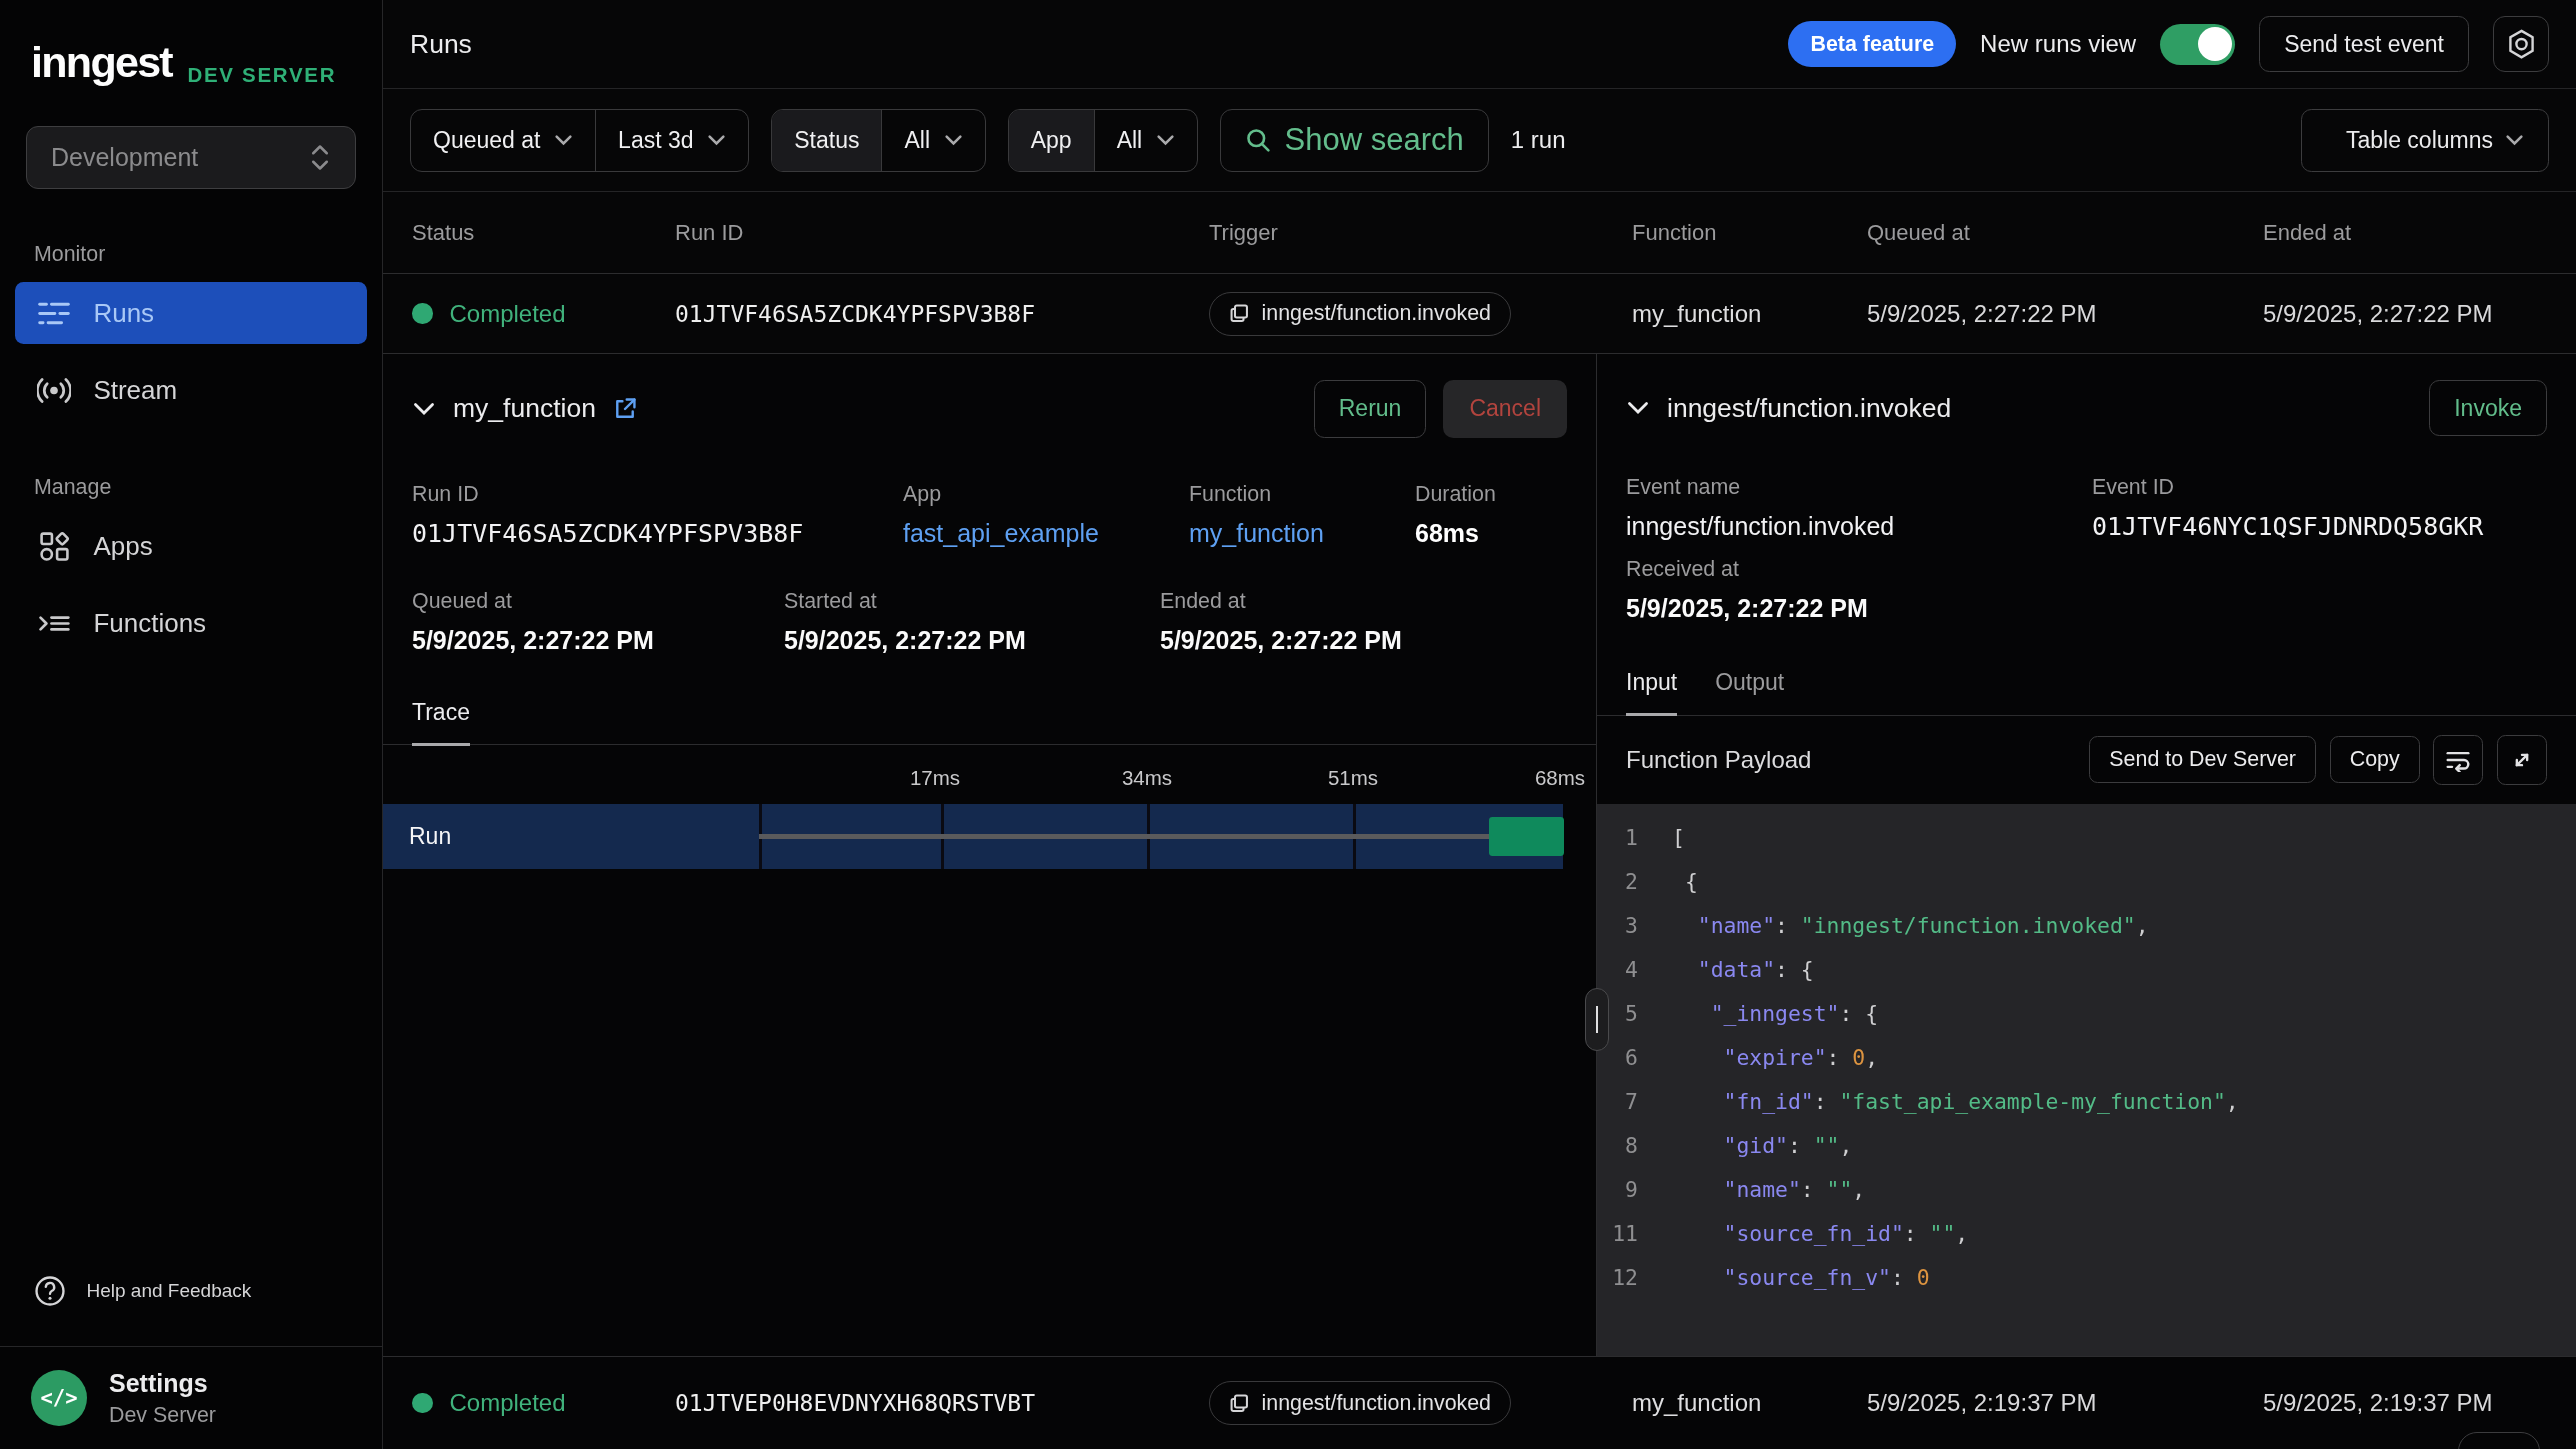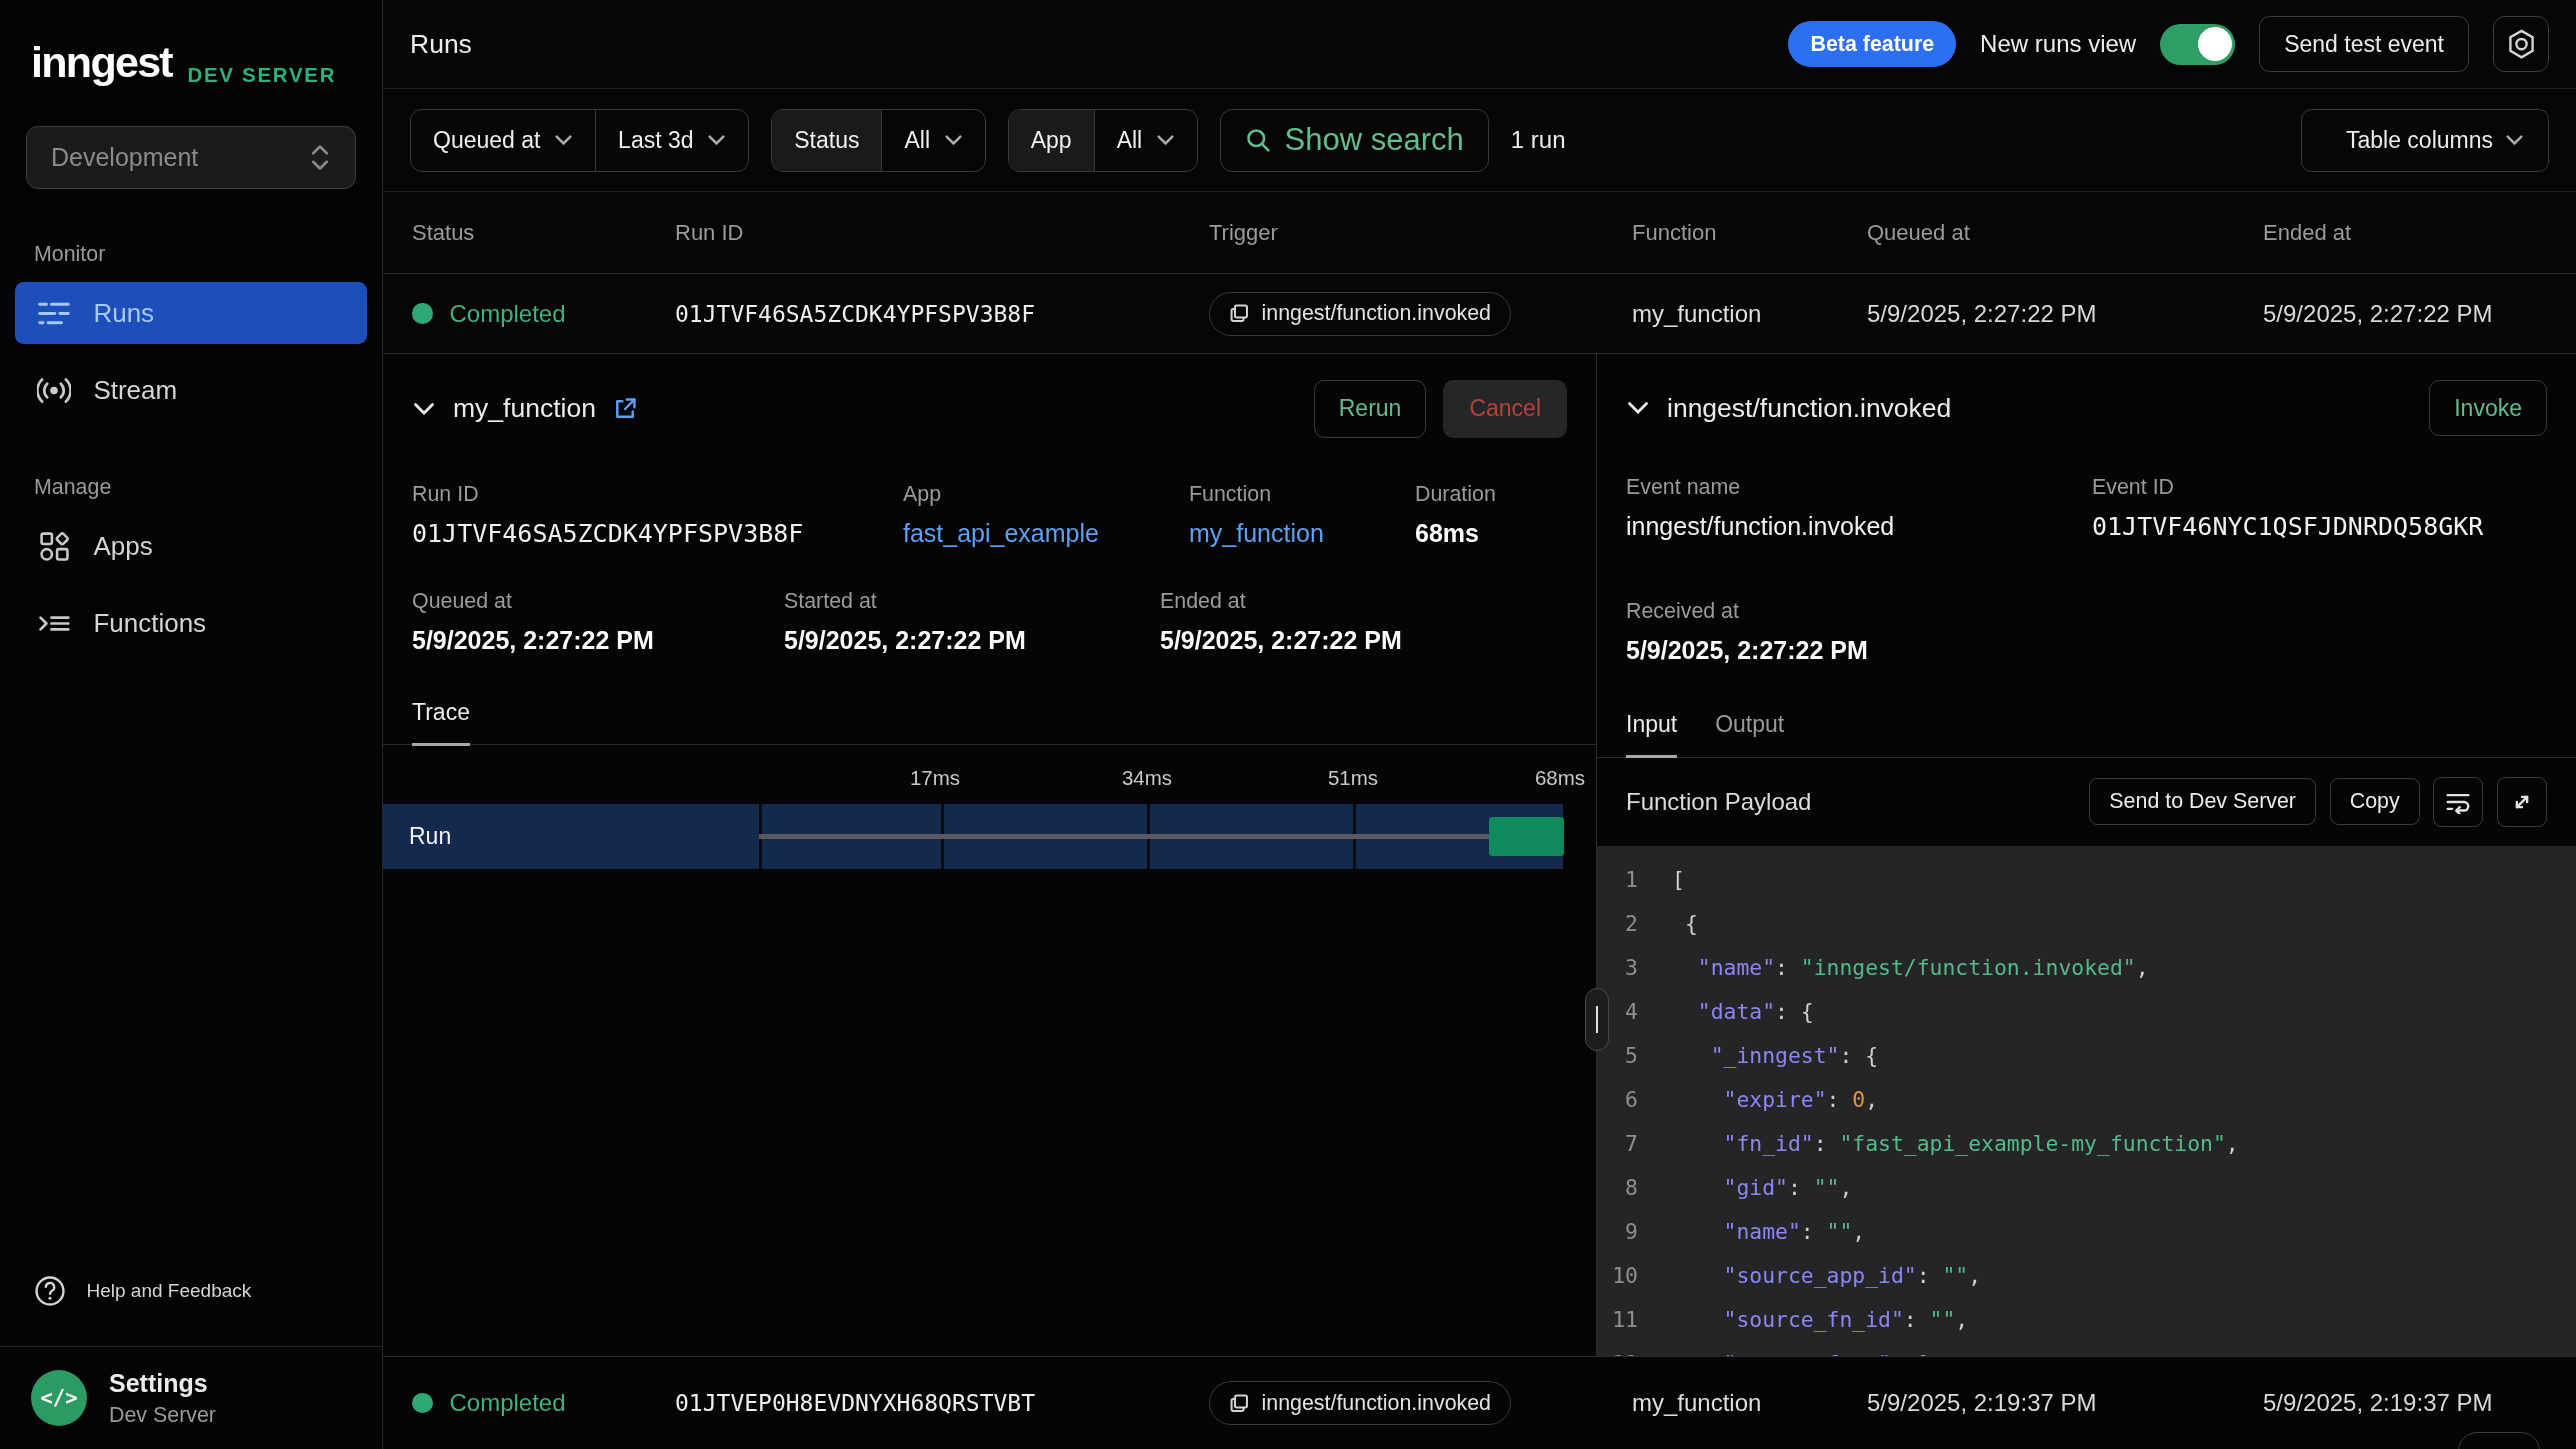--- a/index.html
+++ b/index.html
@@ -111,21 +111,21 @@
   .trace-green { position:absolute; left:1106px; top:51px; width:75px; height:39px; background:#0f8a5c; border-radius:3.4px; }
 
   .drag-handle { position:absolute; left:1202px; top:634px; width:24px; height:63px;
     border-radius:12px; background:#1d1d1f; border:1.7px solid #4a4a4c; z-index:6;
     display:flex; align-items:center; justify-content:center; cursor:col-resize; }
   .drag-handle::after { content:""; width:2.6px; height:27px; background:#e0e0e2; display:block; }
 
   
   .right-pane { flex:1; display:flex; flex-direction:column; padding-top:26px; background:#050506; min-width:0; }
   .rp-fields { display:grid; grid-template-columns:466px 1fr; padding:0 29px; margin-top:39px; }
-  .rp-single { margin-top:58px; padding:0 29px; }
+  .rp-single { margin-top:16px; padding:0 29px; }
   .payload-bar { display:flex; align-items:center; padding:19px 29px; }
   .payload-title { font-size:24px; color:#dcdcde; }
   .payload-actions { margin-left:auto; display:flex; align-items:center; gap:13.7px; }
   .btn-sm { padding:10.3px 19px; font-size:21.4px; border-radius:8.5px; }
   .icon-btn-sm { width:50px; height:50px; border-radius:8.5px; }
 
   .code-area { flex:1; background:#252528; overflow:hidden; padding-top:12px; }
   .code-line { display:flex; line-height:44px; font-family:"DejaVu Sans Mono",monospace; font-size:21.4px; }
   .code-ln { width:75px; min-width:75px; text-align:right; padding-right:34px; color:#8f8f91; }
   .code-text { white-space:pre; }
@@ -527,24 +527,20 @@
               </div>
               <div class="code-line">
                 <span class="code-ln">8</span>
                 <span class="code-text"><span class="tok-p">    </span><span class="tok-k">"gid"</span><span class="tok-p">: </span><span class="tok-s">""</span><span class="tok-p">,</span></span>
               </div>
               <div class="code-line">
                 <span class="code-ln">9</span>
                 <span class="code-text"><span class="tok-p">    </span><span class="tok-k">"name"</span><span class="tok-p">: </span><span class="tok-s">""</span><span class="tok-p">,</span></span>
               </div>
               <div class="code-line">
-                <span class="code-ln">10</span>
-                <span class="code-text"><span class="tok-p">    </span><span class="tok-k">"source_app_id"</span><span class="tok-p">: </span><span class="tok-s">""</span><span class="tok-p">,</span></span>
-              </div>
-              <div class="code-line">
                 <span class="code-ln">11</span>
                 <span class="code-text"><span class="tok-p">    </span><span class="tok-k">"source_fn_id"</span><span class="tok-p">: </span><span class="tok-s">""</span><span class="tok-p">,</span></span>
               </div>
               <div class="code-line">
                 <span class="code-ln">12</span>
                 <span class="code-text"><span class="tok-p">    </span><span class="tok-k">"source_fn_v"</span><span class="tok-p">: </span><span class="tok-n">0</span></span>
               </div>
             </div>
         </div>
       </section>

